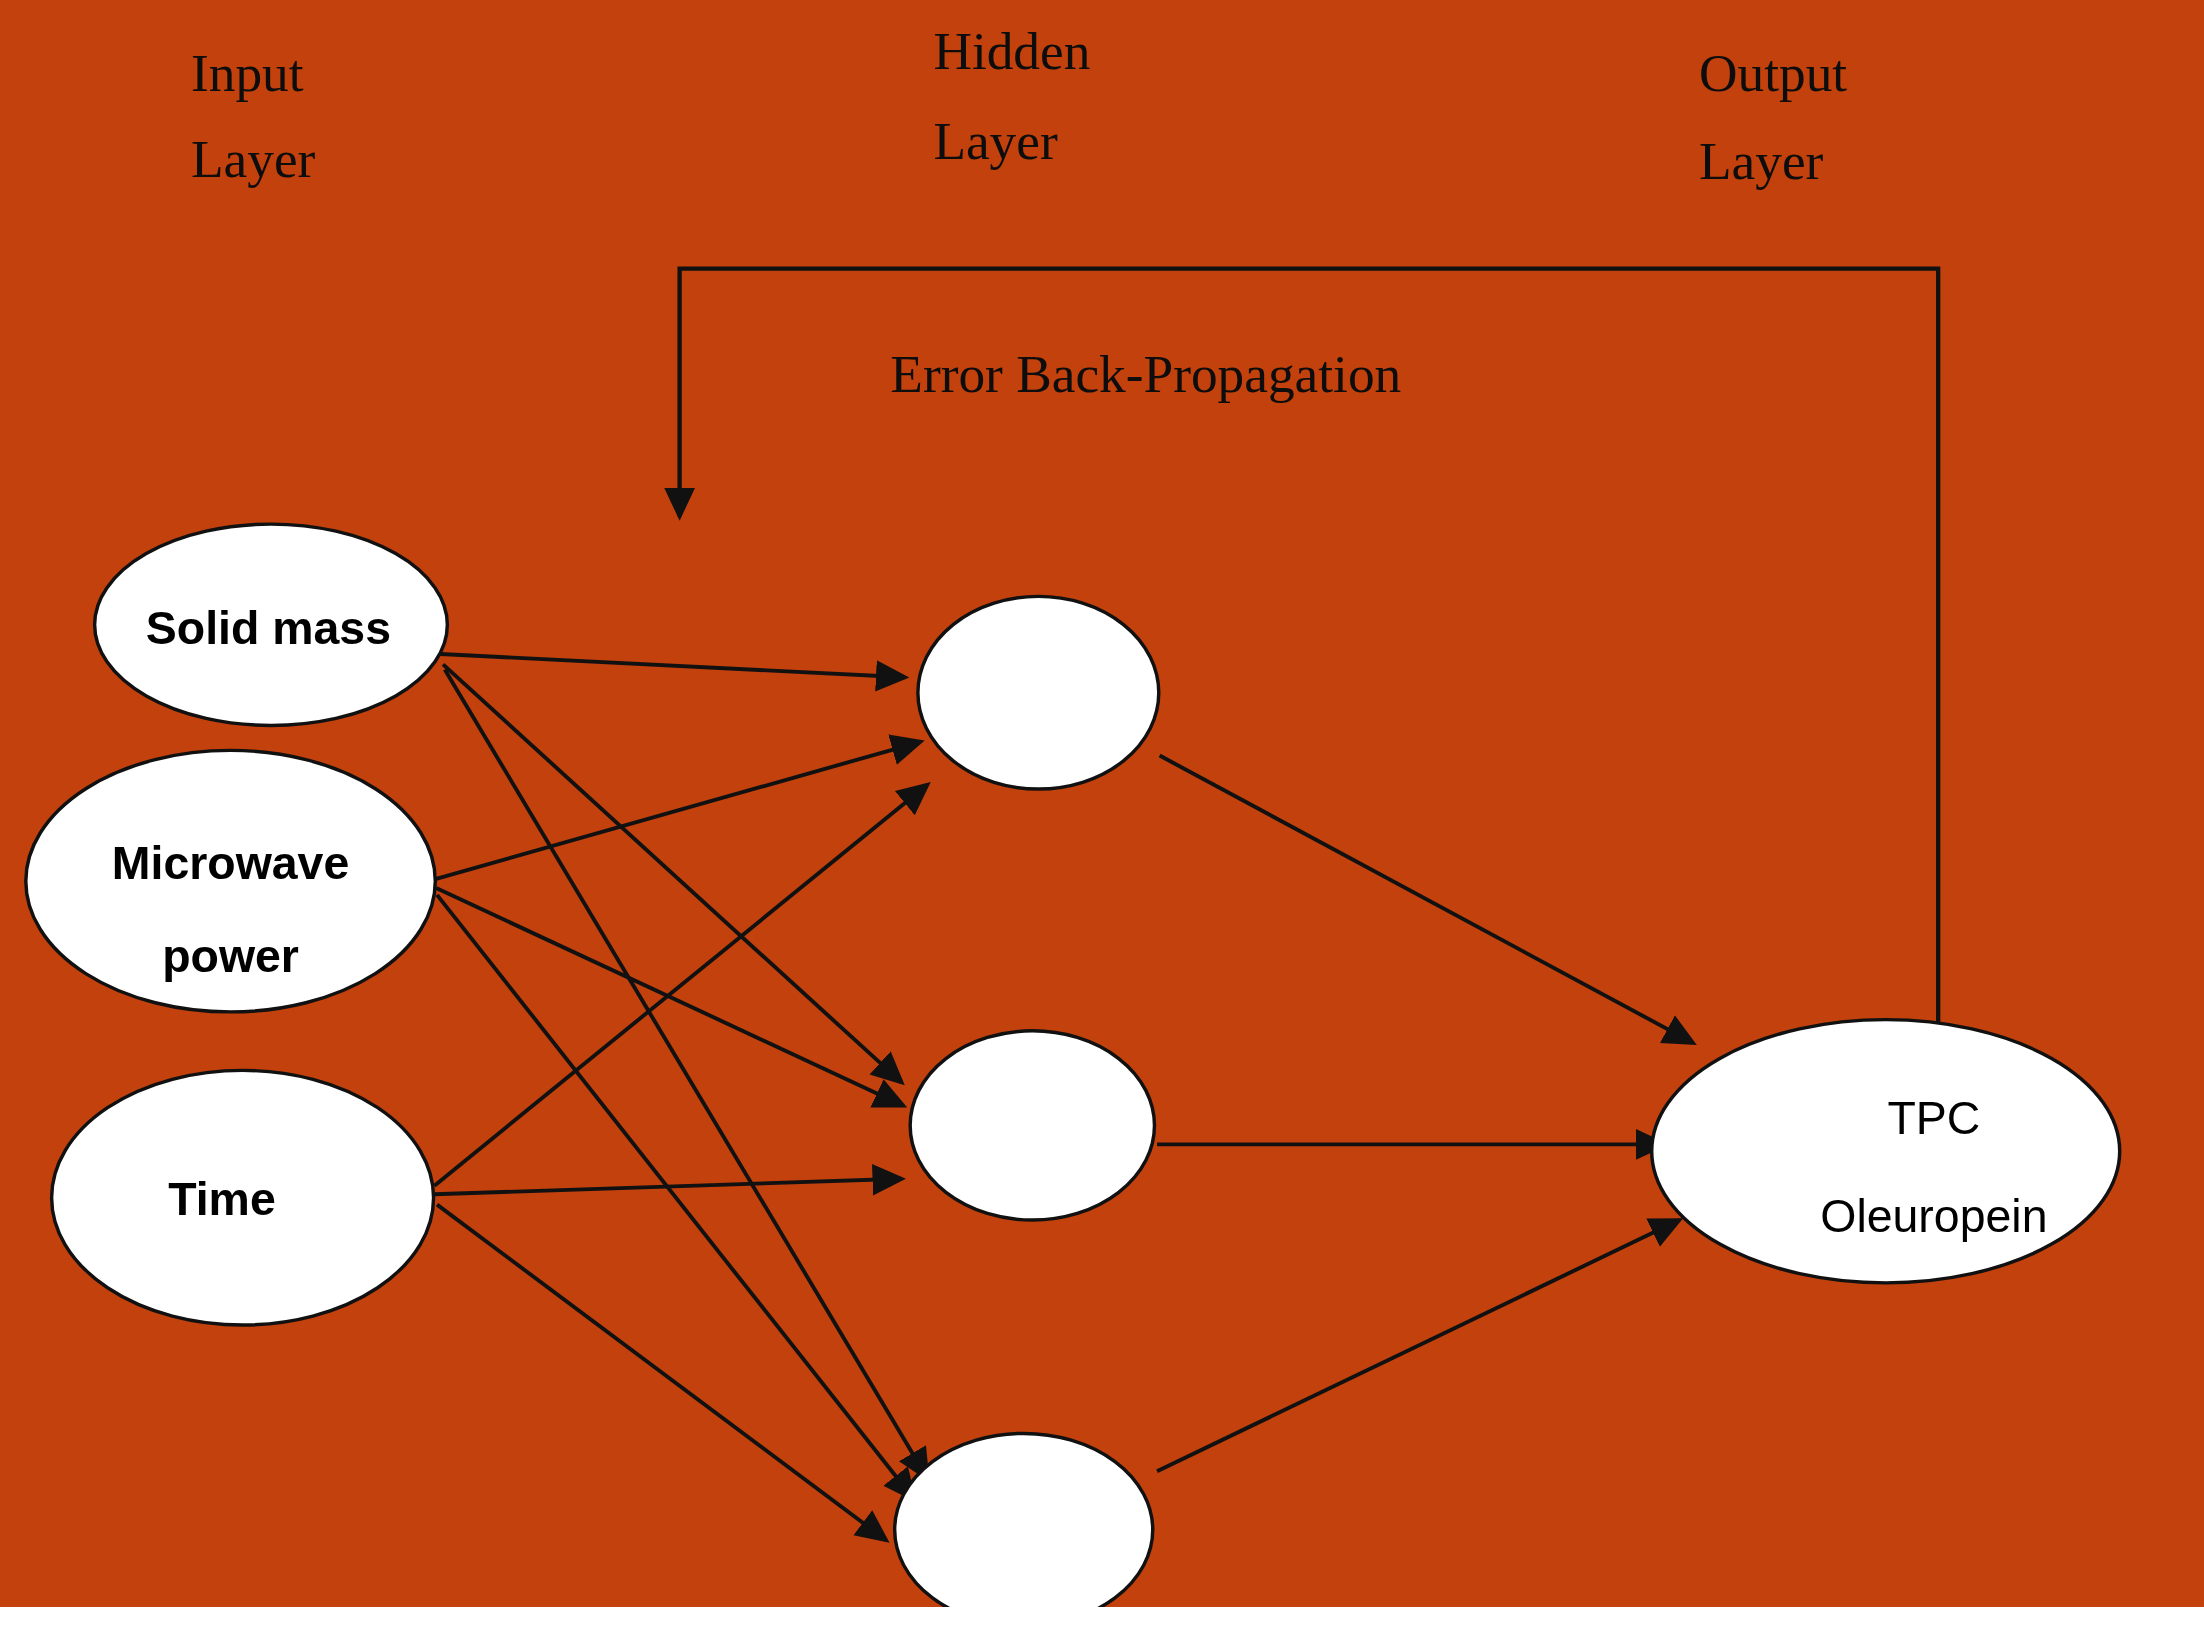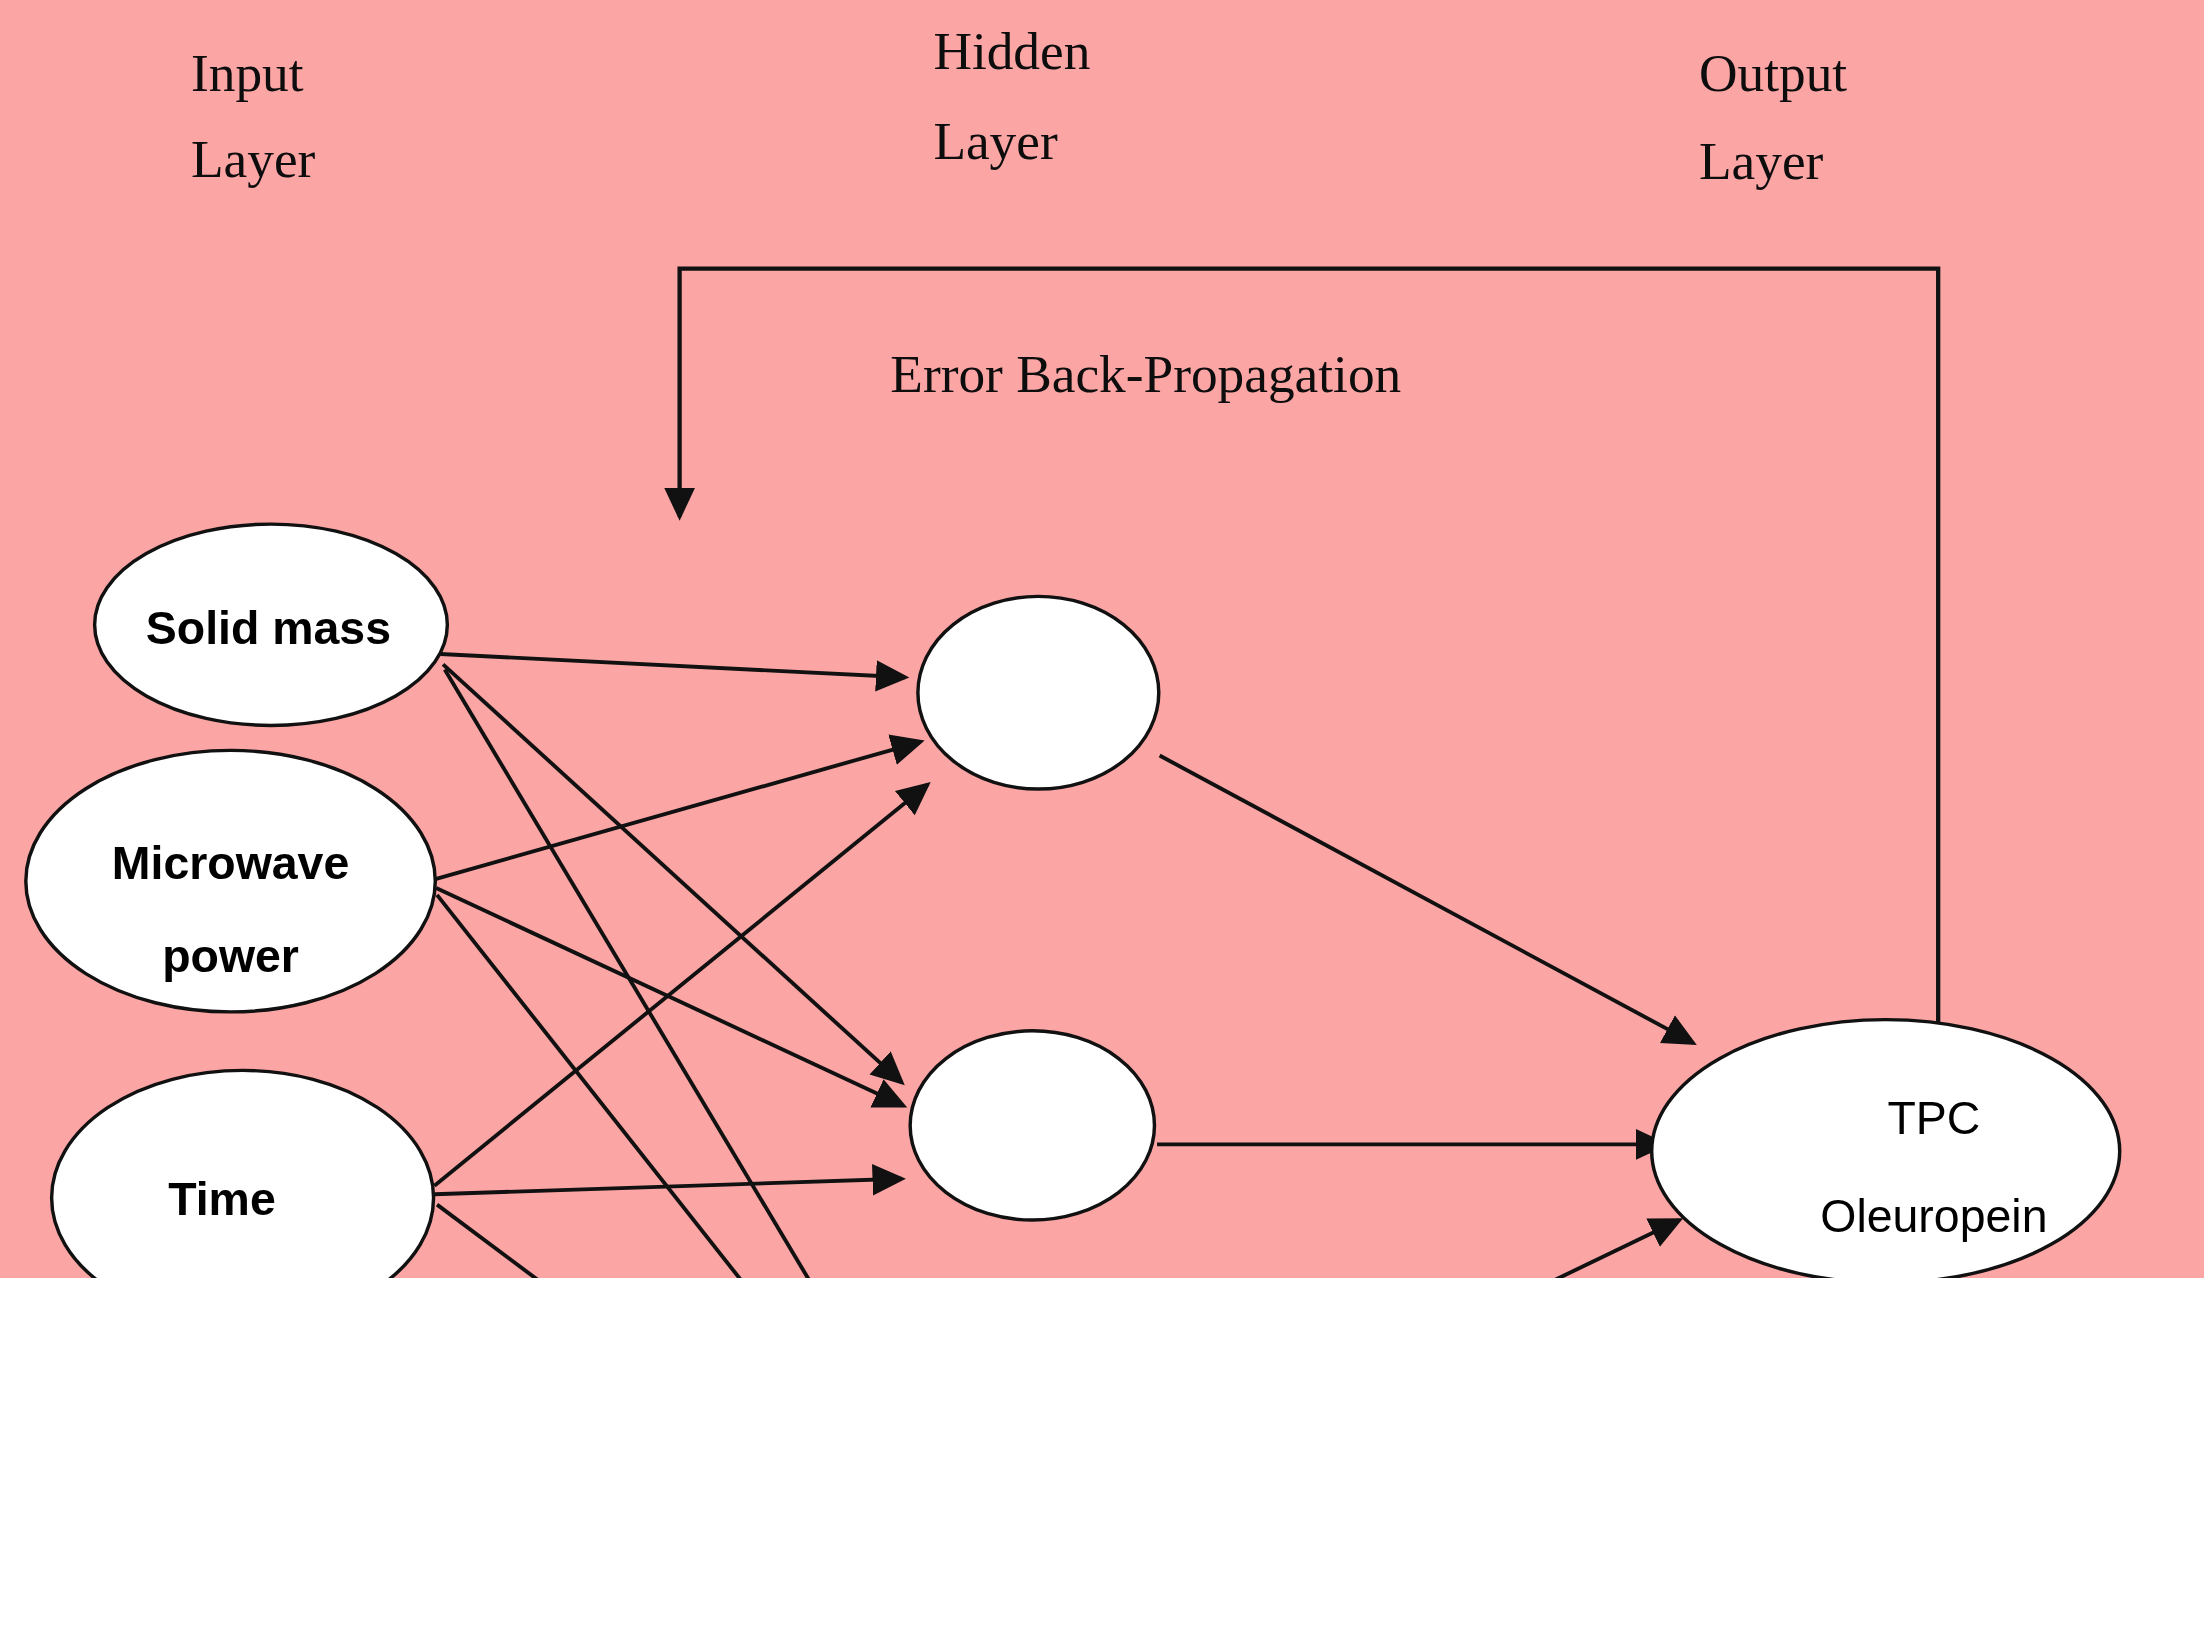--- a/index.html
+++ b/index.html
@@ -3,22 +3,22 @@
 <meta charset="utf-8">
 <style>
   html, body {
     margin: 0;
     padding: 0;
     background: #ffffff;
   }
   #page {
     position: relative;
     width: 2204px;
-    height: 1278px;
-    background: #fca5a5;
+    height: 1607px;
+    background: #c2410c;
     overflow: hidden;
   }
   svg#diagram {
     position: absolute;
     top: 0;
     left: 0;
     width: 2204px;
     height: 1647px;
     display: block;
   }

